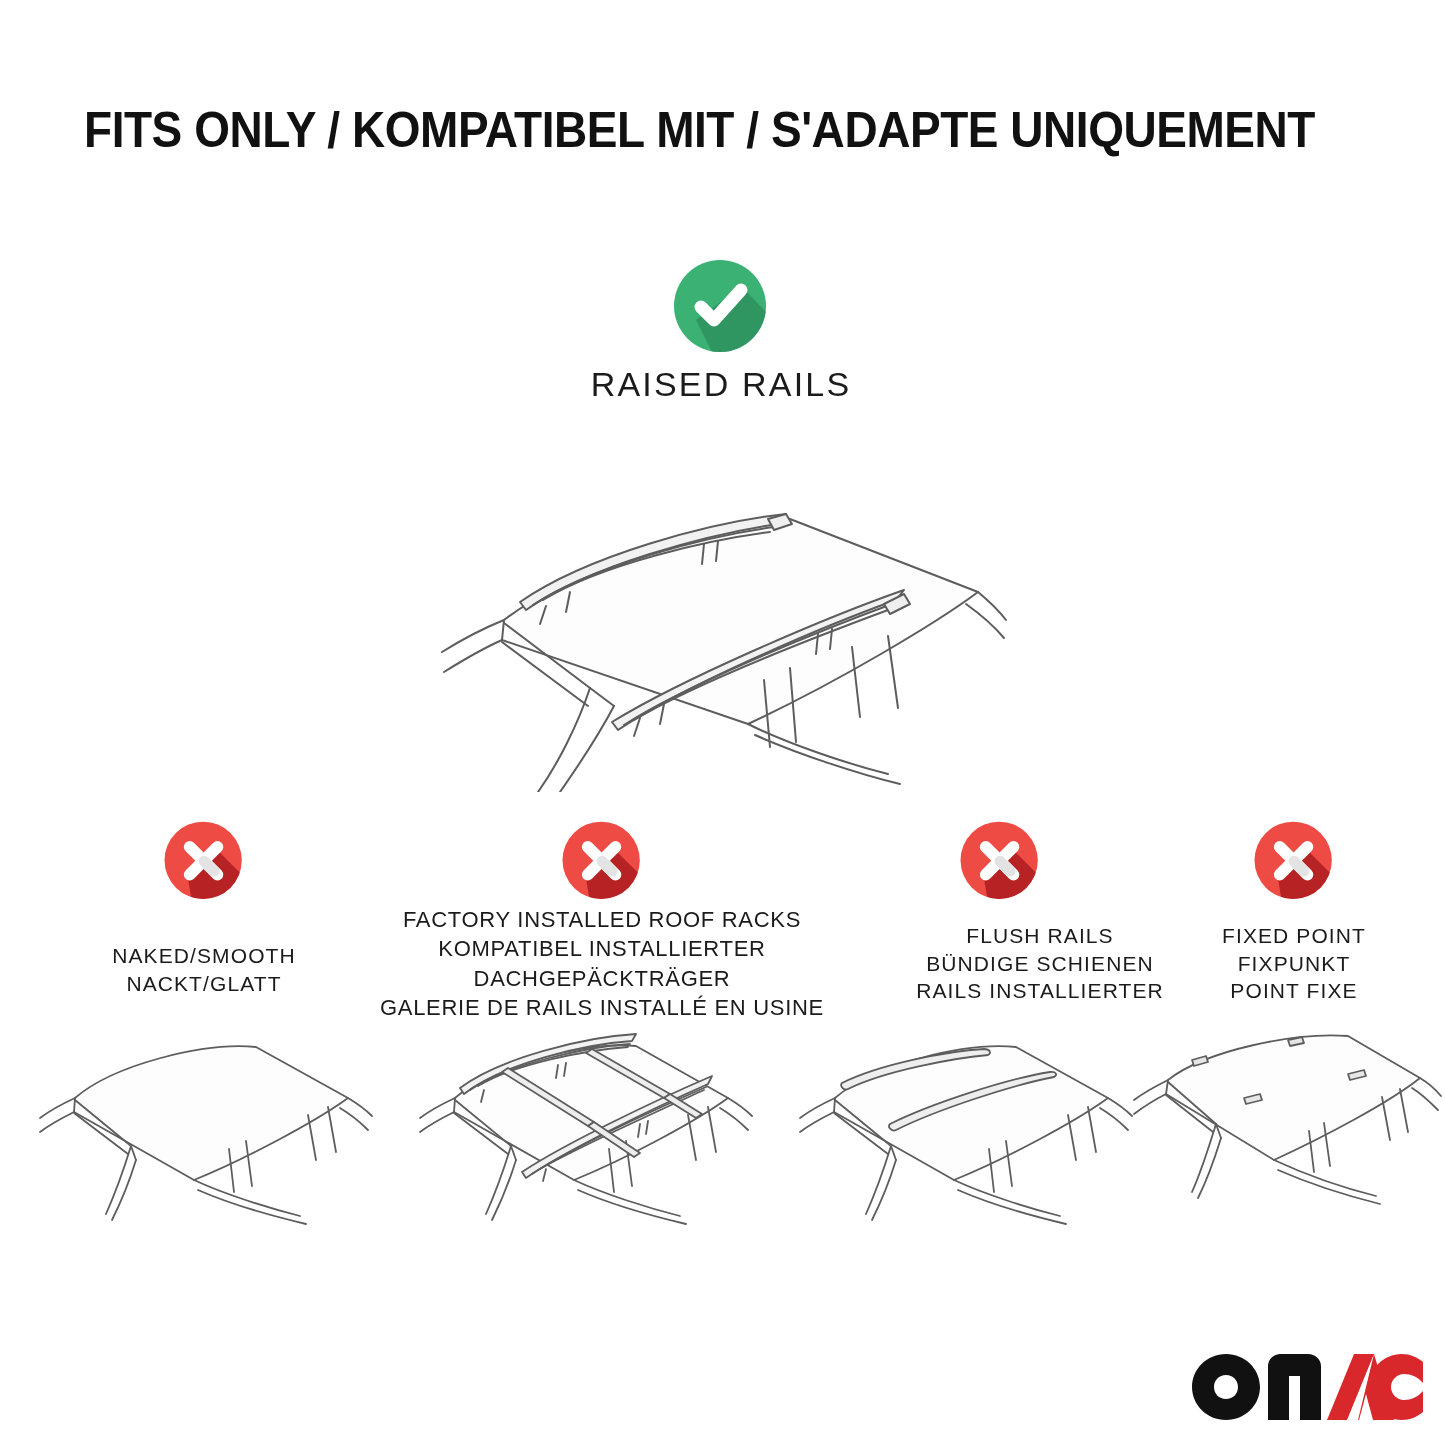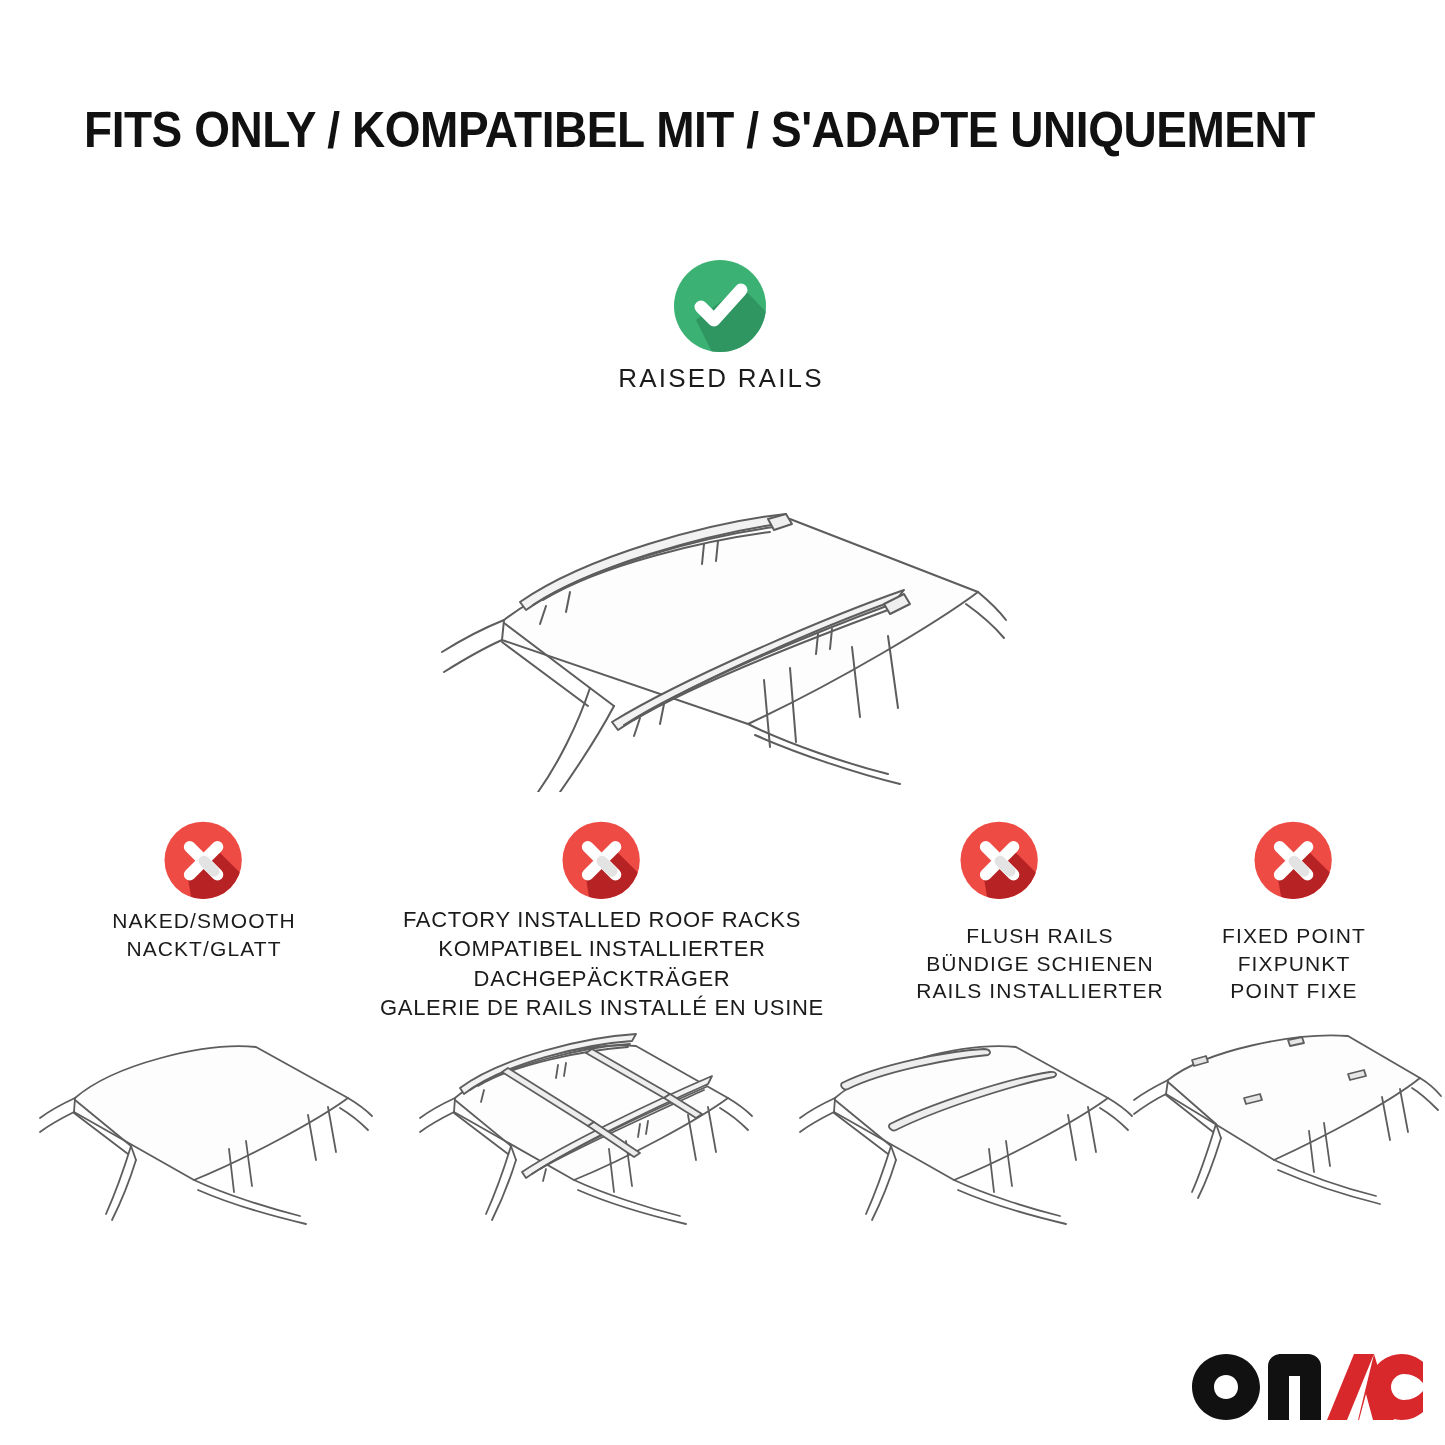--- a/index.html
+++ b/index.html
@@ -35,21 +35,21 @@
   .label{
     position:absolute;
     text-align:center;
     color:#1b1b1b;
     letter-spacing:1.6px;
     line-height:1.30;
     font-weight:400;
     white-space:nowrap;
   }
   .label.main{
-    font-size:26px;
+    font-size:34px;
     letter-spacing:2.2px;
     line-height:1.30;
   }
   .label.small{
     font-size:21px;
     letter-spacing:1.1px;
     line-height:1.32;
   }
   .label.tiny{
     font-size:22px;
@@ -155,21 +155,21 @@
         <path d="M63,33 L97,67 L97,100 L36,100 L30,64 Z" fill="#B21F22" opacity="0.92"></path>
       </g>
       <g stroke="#ffffff" stroke-width="14" stroke-linecap="round">
         <line x1="33" y1="32" x2="66" y2="65"></line>
         <line x1="66" y1="32" x2="33" y2="65"></line>
       </g>
       <line x1="50" y1="49" x2="62" y2="61" stroke="#e3e3e3" stroke-width="13" stroke-linecap="round"></line>
     </svg>
   </div>
 
-  <div class="label small" style="left:44px;top:907px;width:320px;">
+  <div class="label small" style="left:44px;top:942px;width:320px;">
     <span class="ln">NAKED/SMOOTH</span>
     <span class="ln">NACKT/GLATT</span>
   </div>
 
   <div class="illus" style="left:18px;top:1020px;width:360px;height:250px;">
     <svg width="360" height="250" viewBox="0 0 360 250">
       <g fill="none" stroke="#5d5d5d" stroke-width="1.8" stroke-linecap="round" stroke-linejoin="round">
         <path d="M57,78 C95,45 185,22 238,27 L330,78 C300,100 230,138 176,160 L56,92 Z" fill="#fdfdfd"></path>
         <path d="M57,78 C44,84 30,92 22,98"></path>
         <path d="M56,92 C44,98 30,106 22,112"></path>

